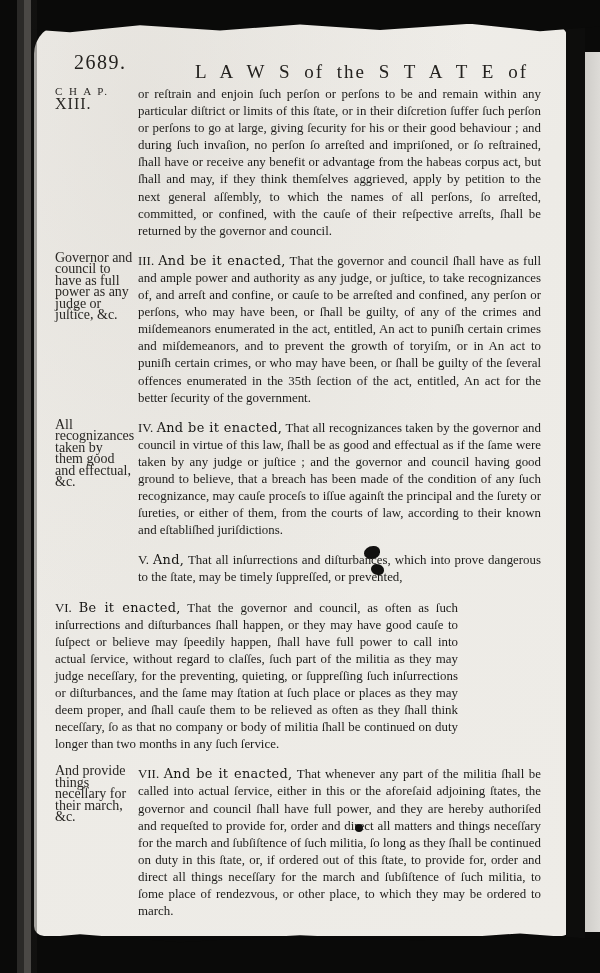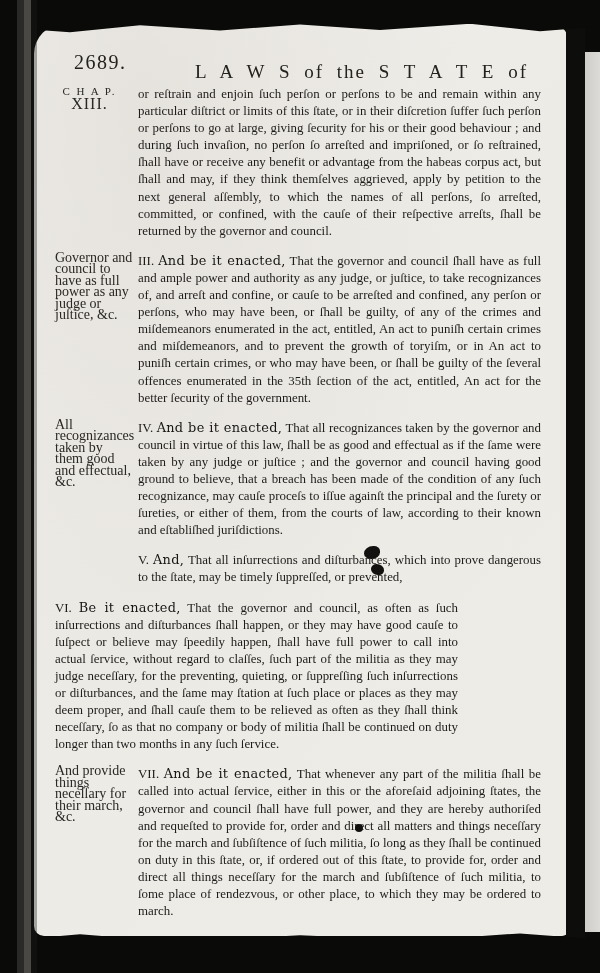--- a/index.html
+++ b/index.html
@@ -55,21 +55,21 @@
     color:#24221f;white-space:nowrap;margin-top:13px;
   }
   
   .content{position:relative;padding-left:21px;padding-top:2px;}
   .section-row{display:flex;align-items:flex-start;}
   .margin-cell{
     width:83px;flex:0 0 83px;padding-right:5px;box-sizing:border-box;
     font-size:14px;line-height:11.5px;color:#2a2825;
   }
   .margin-chap{
-    text-align:center;font-size:11px;letter-spacing:2px;padding-right:14px;
+    font-size:11px;letter-spacing:2px;padding-right:14px;
   }
   .margin-chap .chap-line2{letter-spacing:1px;font-size:16px;}
   .body-cell{
     width:403px;flex:0 0 403px;
     font-size:12.9px;line-height:17.1px;text-align:justify;
     color:#1d1c1a;
   }
   .section-row{margin-bottom:12px;}
   .seg-i{}
   .seg-b{

